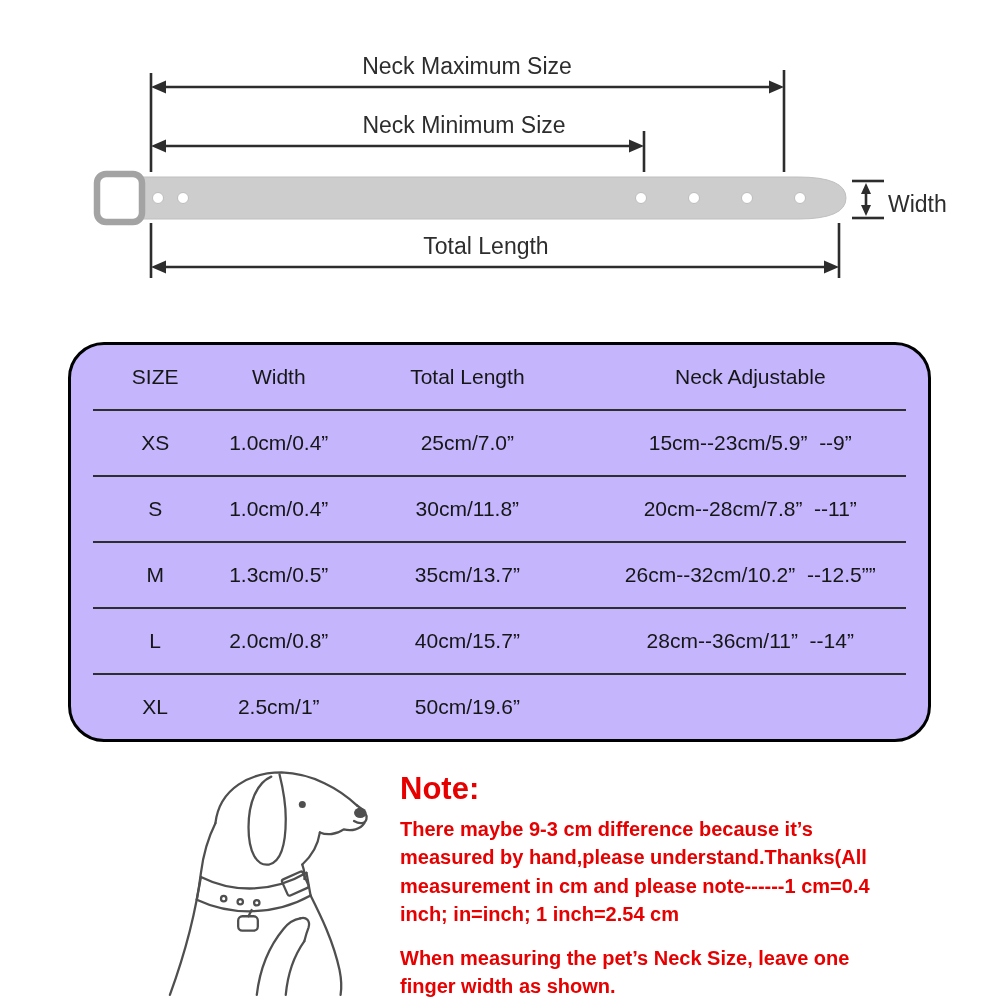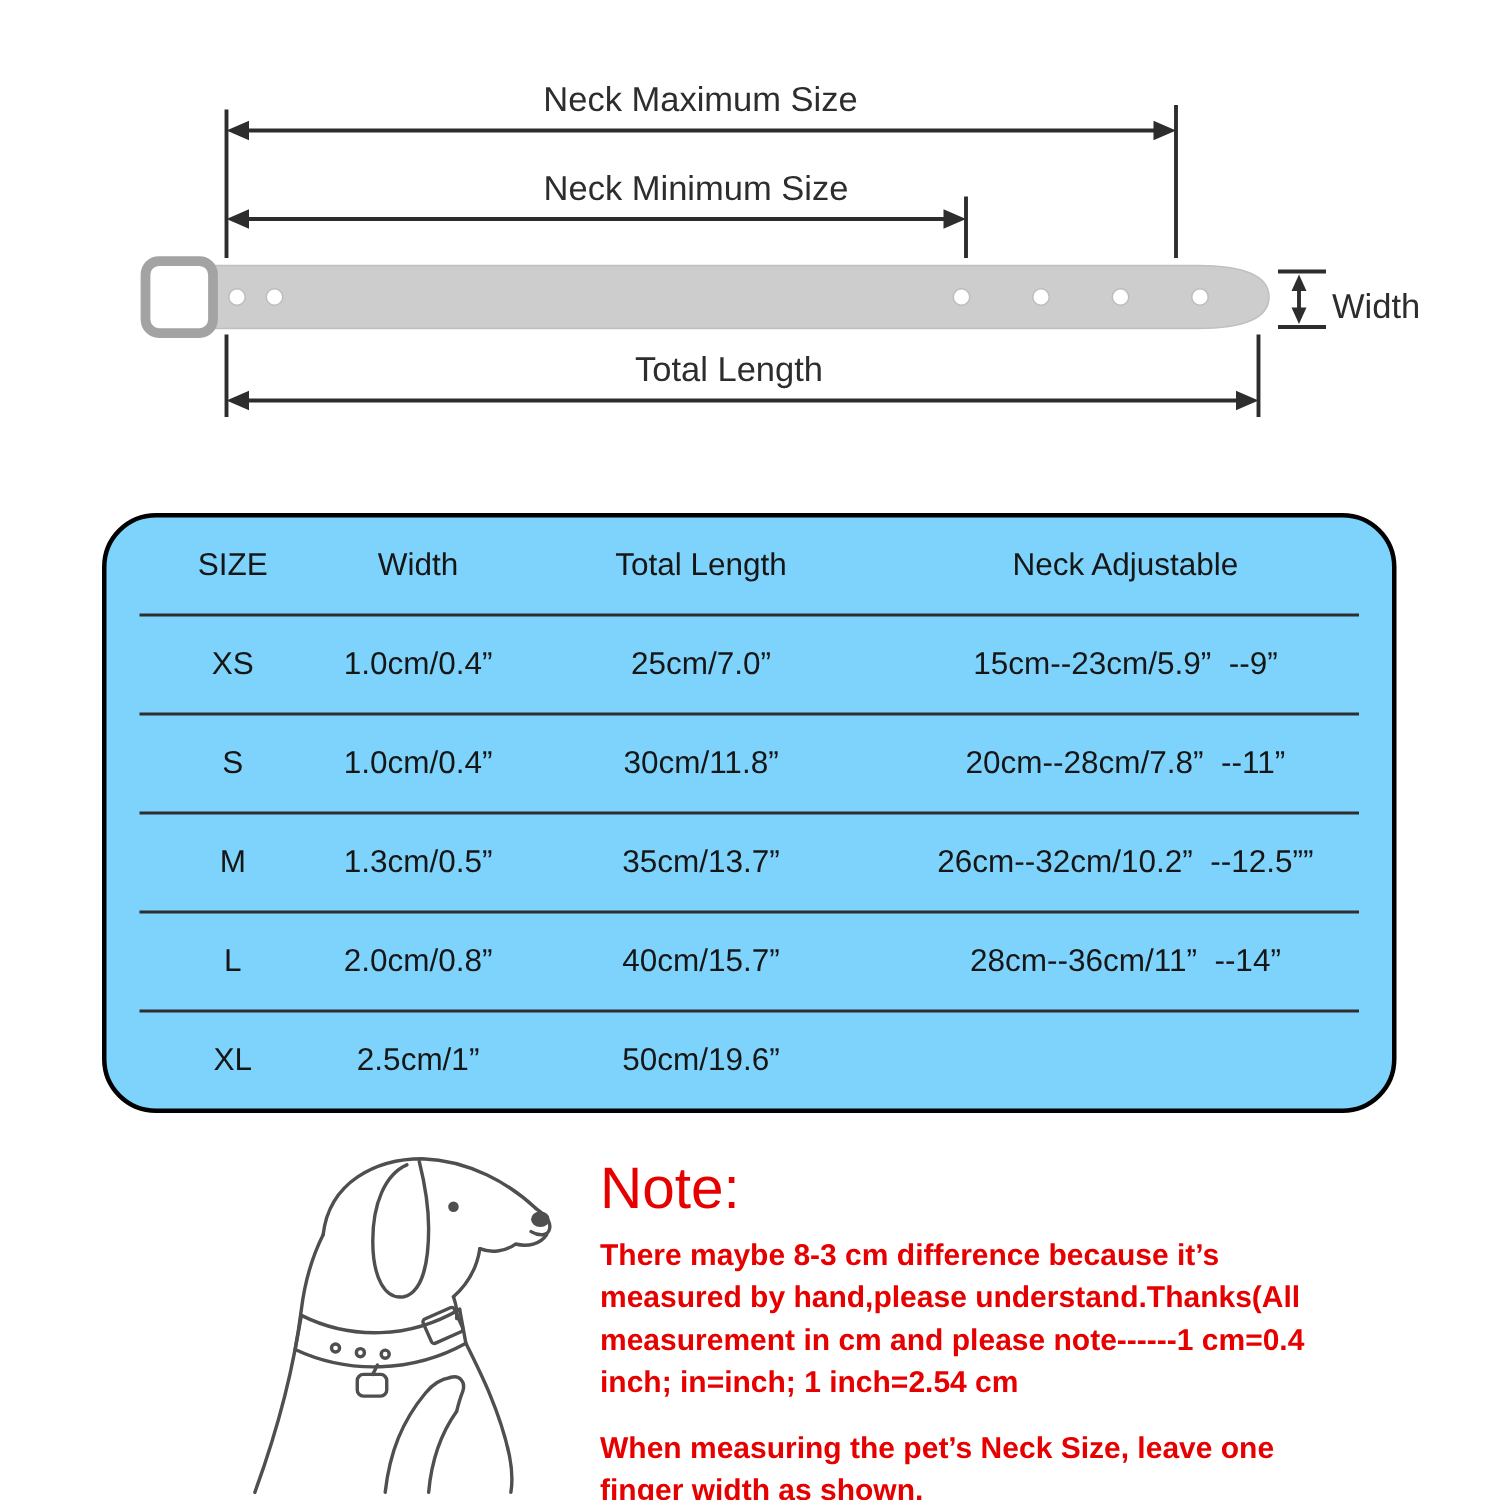--- a/index.html
+++ b/index.html
@@ -13,32 +13,32 @@
   .diagram .lbl{font-size:23px;fill:#2d2d2d}
   .diagram .ln{stroke:var(--line-dark,#2d2d2d);stroke-width:2.6;fill:none}
   .diagram .head{fill:var(--line-dark,#2d2d2d)}
   .strap{fill:var(--strap-gray,#cdcdcd);stroke:#bfbfbf;stroke-width:1}
   .buckle{fill:#ffffff;stroke:#a3a3a3;stroke-width:6.5}
   .hole{fill:#ffffff;stroke:#bdbdbd;stroke-width:1}
 
   
   .size-table{position:absolute;left:68px;top:342px;width:863px;height:400px;
     border:3px solid #000;border-radius:36px;display:flex;flex-direction:column;
-    padding:0 22px;background:#7dd3fc}
+    padding:0 22px;background:#c4b5fd}
   .t-row{flex:1;display:grid;grid-template-columns:15.3% 15.1% 31.3% 38.3%;
     align-items:center;border-bottom:2px solid #2e2e2e}
   .t-row:last-child{border-bottom:none}
   .t-cell{text-align:center;font-size:21px;color:#161616;white-space:pre-wrap}
 
   
   .note-sec{position:absolute;left:0;top:755px;width:1000px;height:245px}
   .dog{position:absolute;left:128px;top:4px}
   .sketch{stroke:#4f4f4f;stroke-width:2.2;fill:none;stroke-linecap:round;stroke-linejoin:round}
   .note-text{position:absolute;left:400px;top:16px;width:500px}
-  .note-title{font-size:39px;font-weight:normal;color:var(--note-red,#e60000);margin-bottom:8px}
+  .note-title{font-size:31px;font-weight:bold;color:var(--note-red,#e60000);margin-bottom:8px}
   .note-body{font-size:20px;font-weight:bold;color:var(--note-red,#e60000);
     line-height:1.42;margin-bottom:15px}
 </style>
 </head>
 <body>
 
 <div class="page">
 
   <svg class="diagram" width="1000" height="312" viewBox="0 0 1000 312">
 
@@ -167,18 +167,18 @@
         <g>
           <path d="M124,228 C127,202 135,182 150,164 C154,159 160,155 166,154"></path>
           <path d="M152,228 C154,206 160,190 170,176"></path>
           <path d="M166,154 C172,152 176,157 174,163 C172,168 171,172 170,176"></path>
         </g>
       </g>
     </svg>
 
     <div class="note-text">
       <div class="note-title">Note:</div>
-      <p class="note-body">There maybe 8-3 cm difference because it’s measured by hand,please understand.Thanks(All measurement in cm and please note------1 cm=0.4 inch; in=inch; 1 inch=2.54 cm</p>
+      <p class="note-body">There maybe 9-3 cm difference because it’s measured by hand,please understand.Thanks(All measurement in cm and please note------1 cm=0.4 inch; in=inch; 1 inch=2.54 cm</p>
       <p class="note-body">When measuring the pet’s Neck Size, leave one finger width as shown.</p>
     </div>
   </div>
 
 </div>
 
 </body></html>

